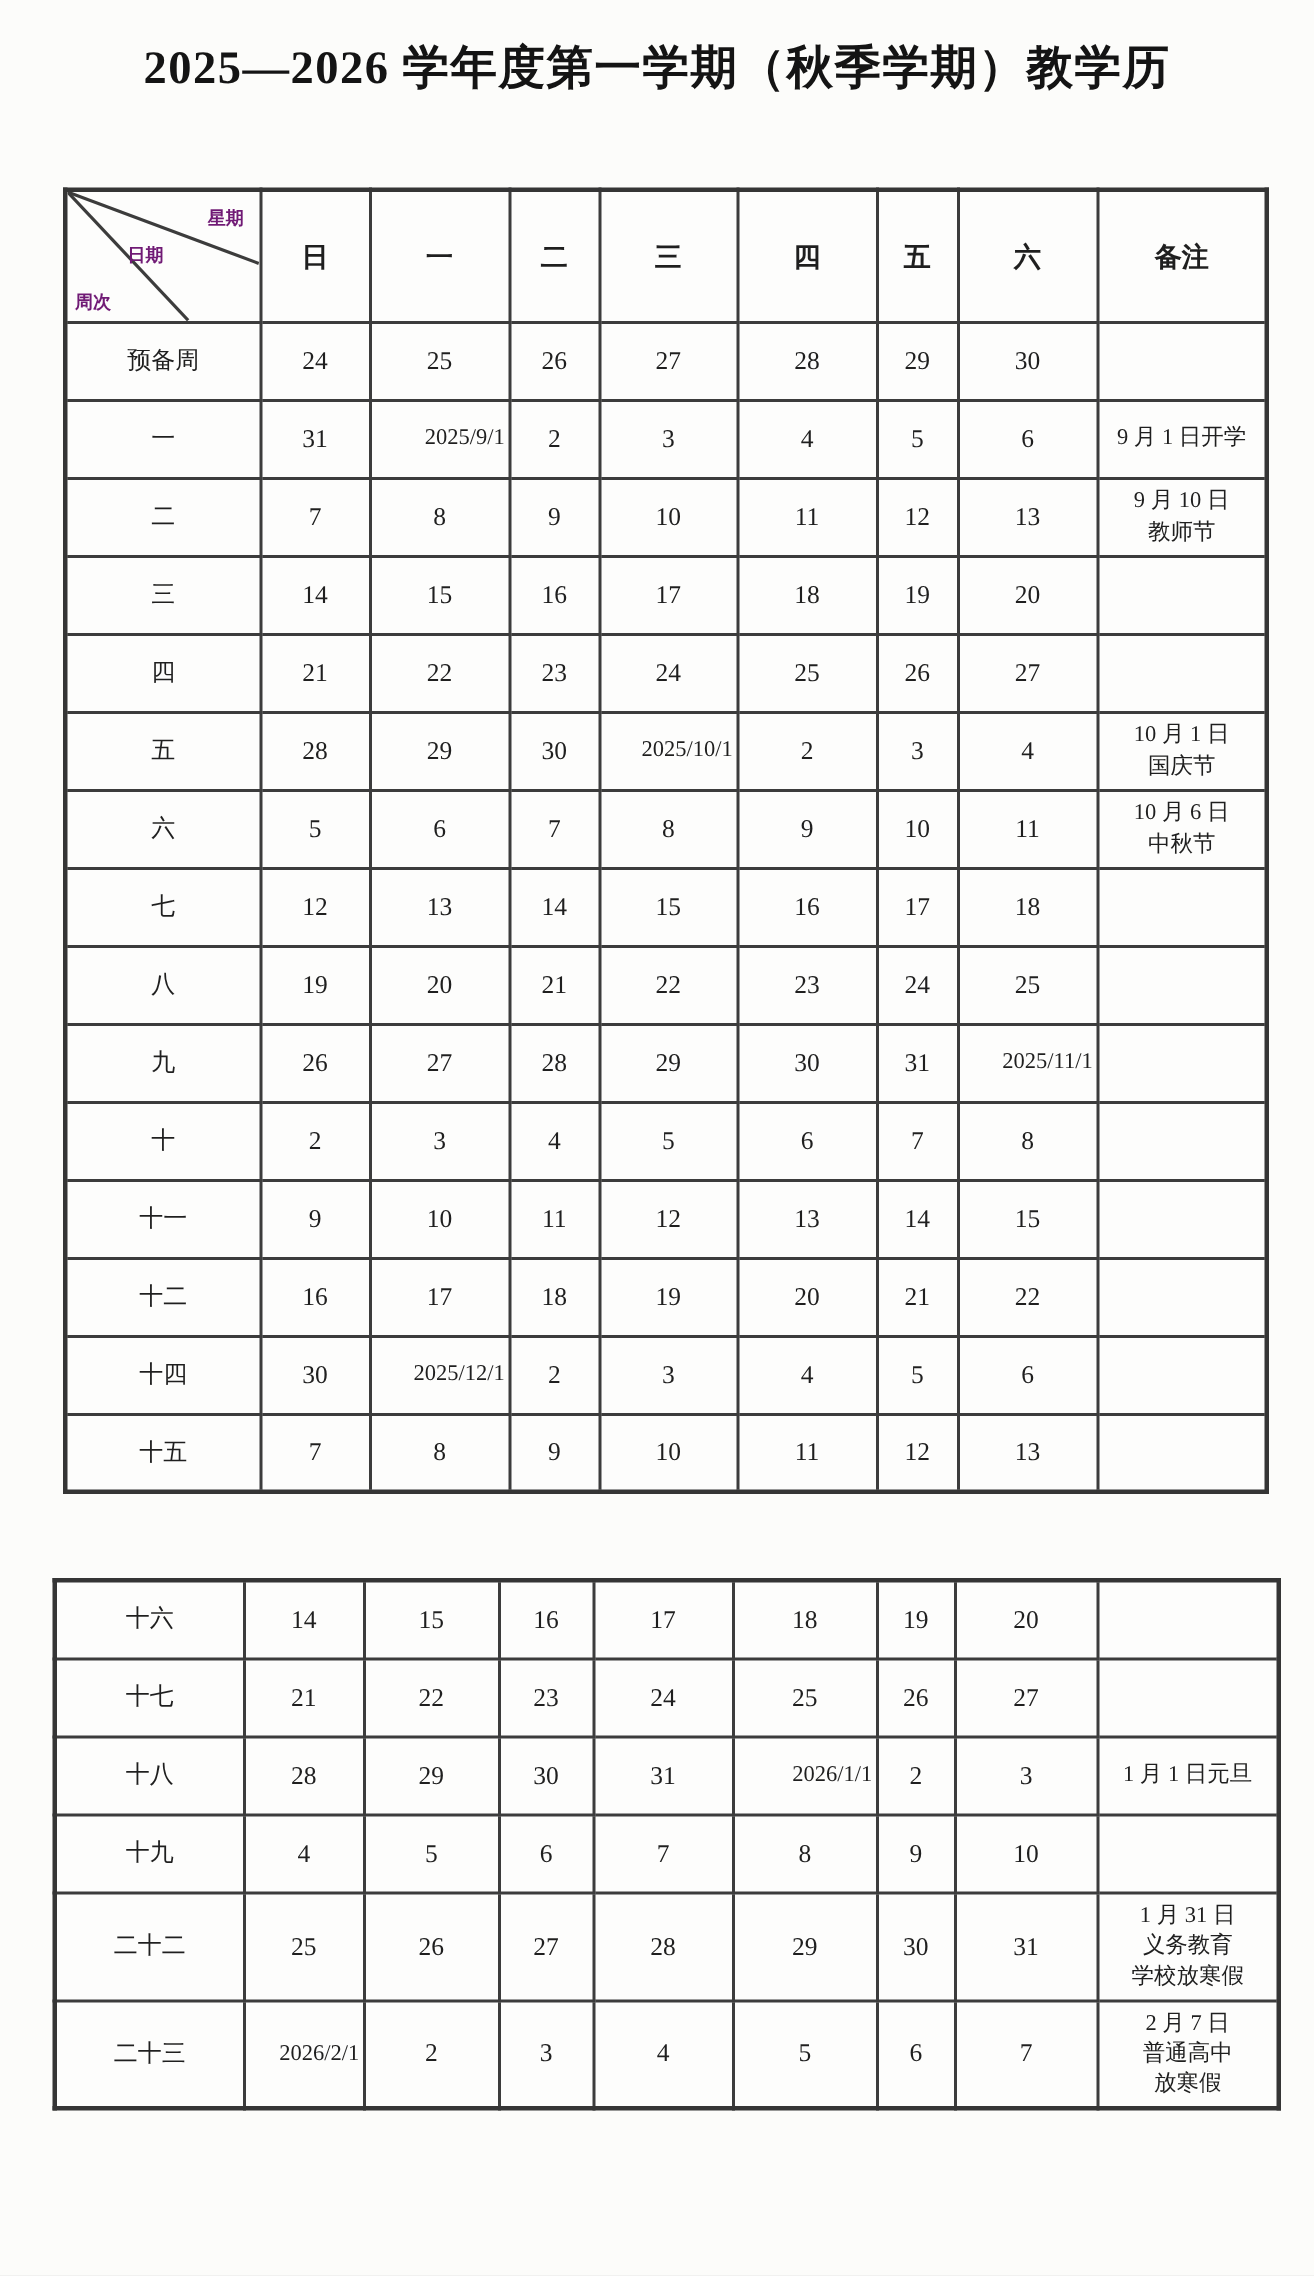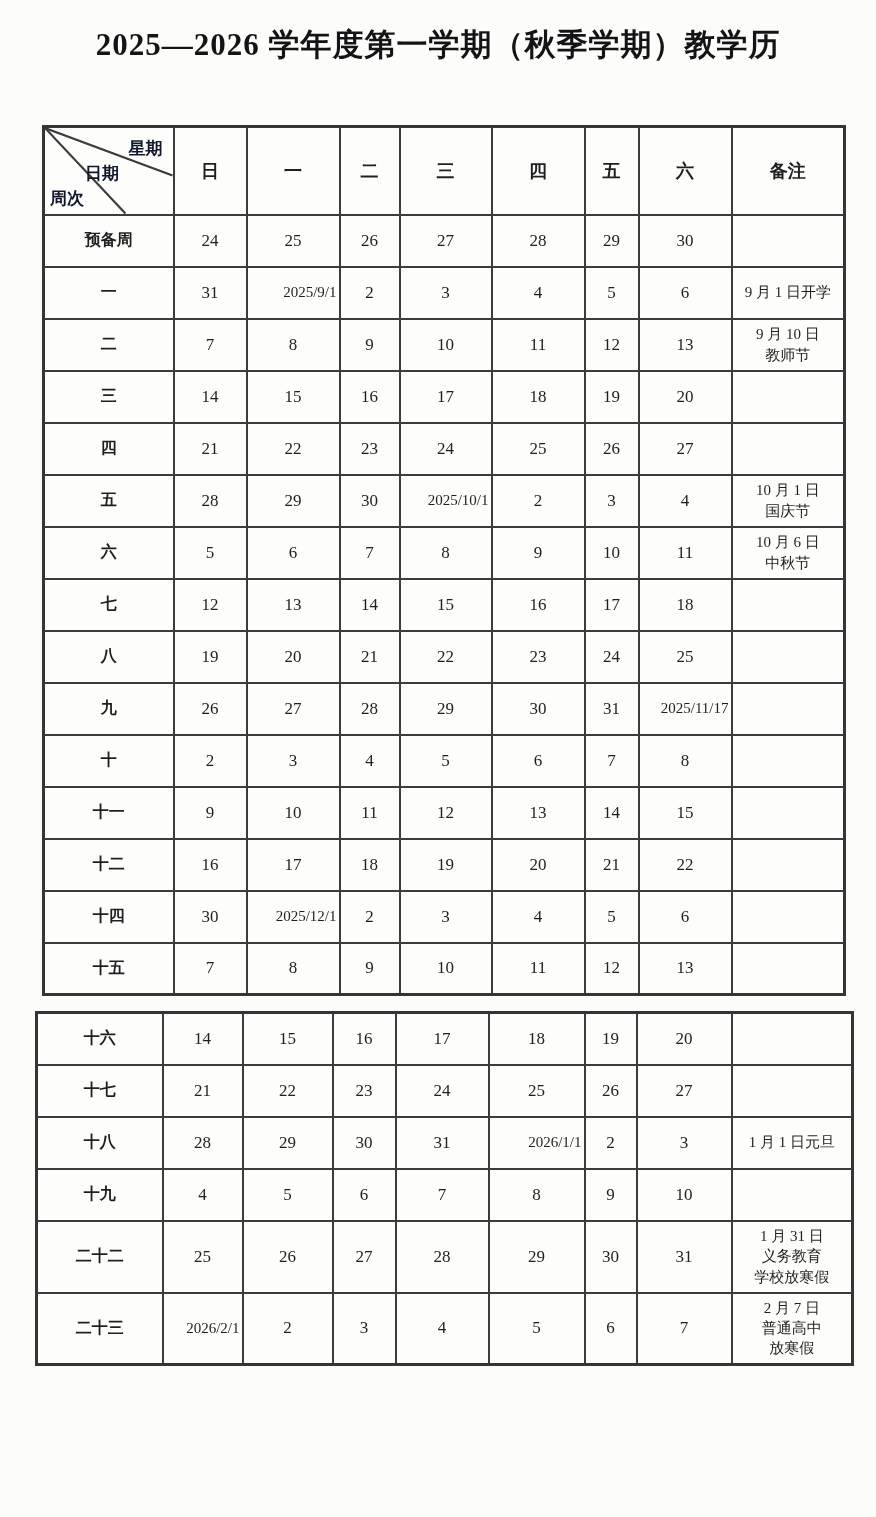--- a/index.html
+++ b/index.html
@@ -12,46 +12,46 @@
     overflow:hidden;
   }
   .title{
     position:absolute;top:24px;left:0;width:100%;
     margin:0;text-align:center;
     font-size:31px;font-weight:bold;letter-spacing:1px;
     color:#141414;
   }
   .tbl-wrap{position:absolute;}
   .tbl-wrap.upper{left:42px;top:125px;width:801px;}
-  .tbl-wrap.lower{left:35px;top:1011px;width:816px;}
+  .tbl-wrap.lower{left:35px;top:1052px;width:816px;}
   table{
     border-collapse:collapse;table-layout:fixed;width:100%;
     background:#fdfdfc;
   }
   td,th{
     border:2px solid #3c3c3c;
     text-align:center;vertical-align:middle;
     font-size:17px;font-weight:normal;
     padding:0 2px;overflow:hidden;
     color:#1f1f1f;
   }
   .upper table{border:3px solid #353535;}
   .lower table{border:3px solid #353535;}
   thead tr{height:88px;}
   tbody tr{height:52px;}
   tbody tr.tall{height:72px;}
   th.day-header{font-weight:600;font-size:18px;}
-  td.week-cell{font-size:16px;font-weight:bold;}
+  td.week-cell{font-size:16px;}
   td.day-cell{font-size:17px;}
   td.day-cell.date{font-size:15px;text-align:right;}
   td.remark-cell{font-size:15px;line-height:1.35;white-space:pre-line;}
   
   th.corner-cell{position:relative;padding:0;}
   .corner-svg{position:absolute;left:0;top:0;width:100%;height:100%;}
-  .corner-lbl{position:absolute;font-size:17px;font-weight:600;color:#0f172a;}
+  .corner-lbl{position:absolute;font-size:12px;font-weight:600;color:#701a75;}
   .lbl-weekday{top:9px;right:10px;}
   .lbl-date{top:34px;left:40px;}
   .lbl-weeknum{bottom:4px;left:5px;text-align:center;}
 </style>
 </head>
 <body>
 
 <div class="page">
 
   <h1 class="title">2025—2026 学年度第一学期（秋季学期）教学历</h1>
@@ -194,21 +194,21 @@
             <td class="remark-cell"></td>
           </tr>
           <tr>
             <td class="week-cell">九</td>
             <td class="day-cell">26</td>
             <td class="day-cell">27</td>
             <td class="day-cell">28</td>
             <td class="day-cell">29</td>
             <td class="day-cell">30</td>
             <td class="day-cell">31</td>
-            <td class="day-cell date">2025/11/17</td>
+            <td class="day-cell date">2025/11/1</td>
             <td class="remark-cell"></td>
           </tr>
           <tr>
             <td class="week-cell">十</td>
             <td class="day-cell">2</td>
             <td class="day-cell">3</td>
             <td class="day-cell">4</td>
             <td class="day-cell">5</td>
             <td class="day-cell">6</td>
             <td class="day-cell">7</td>

